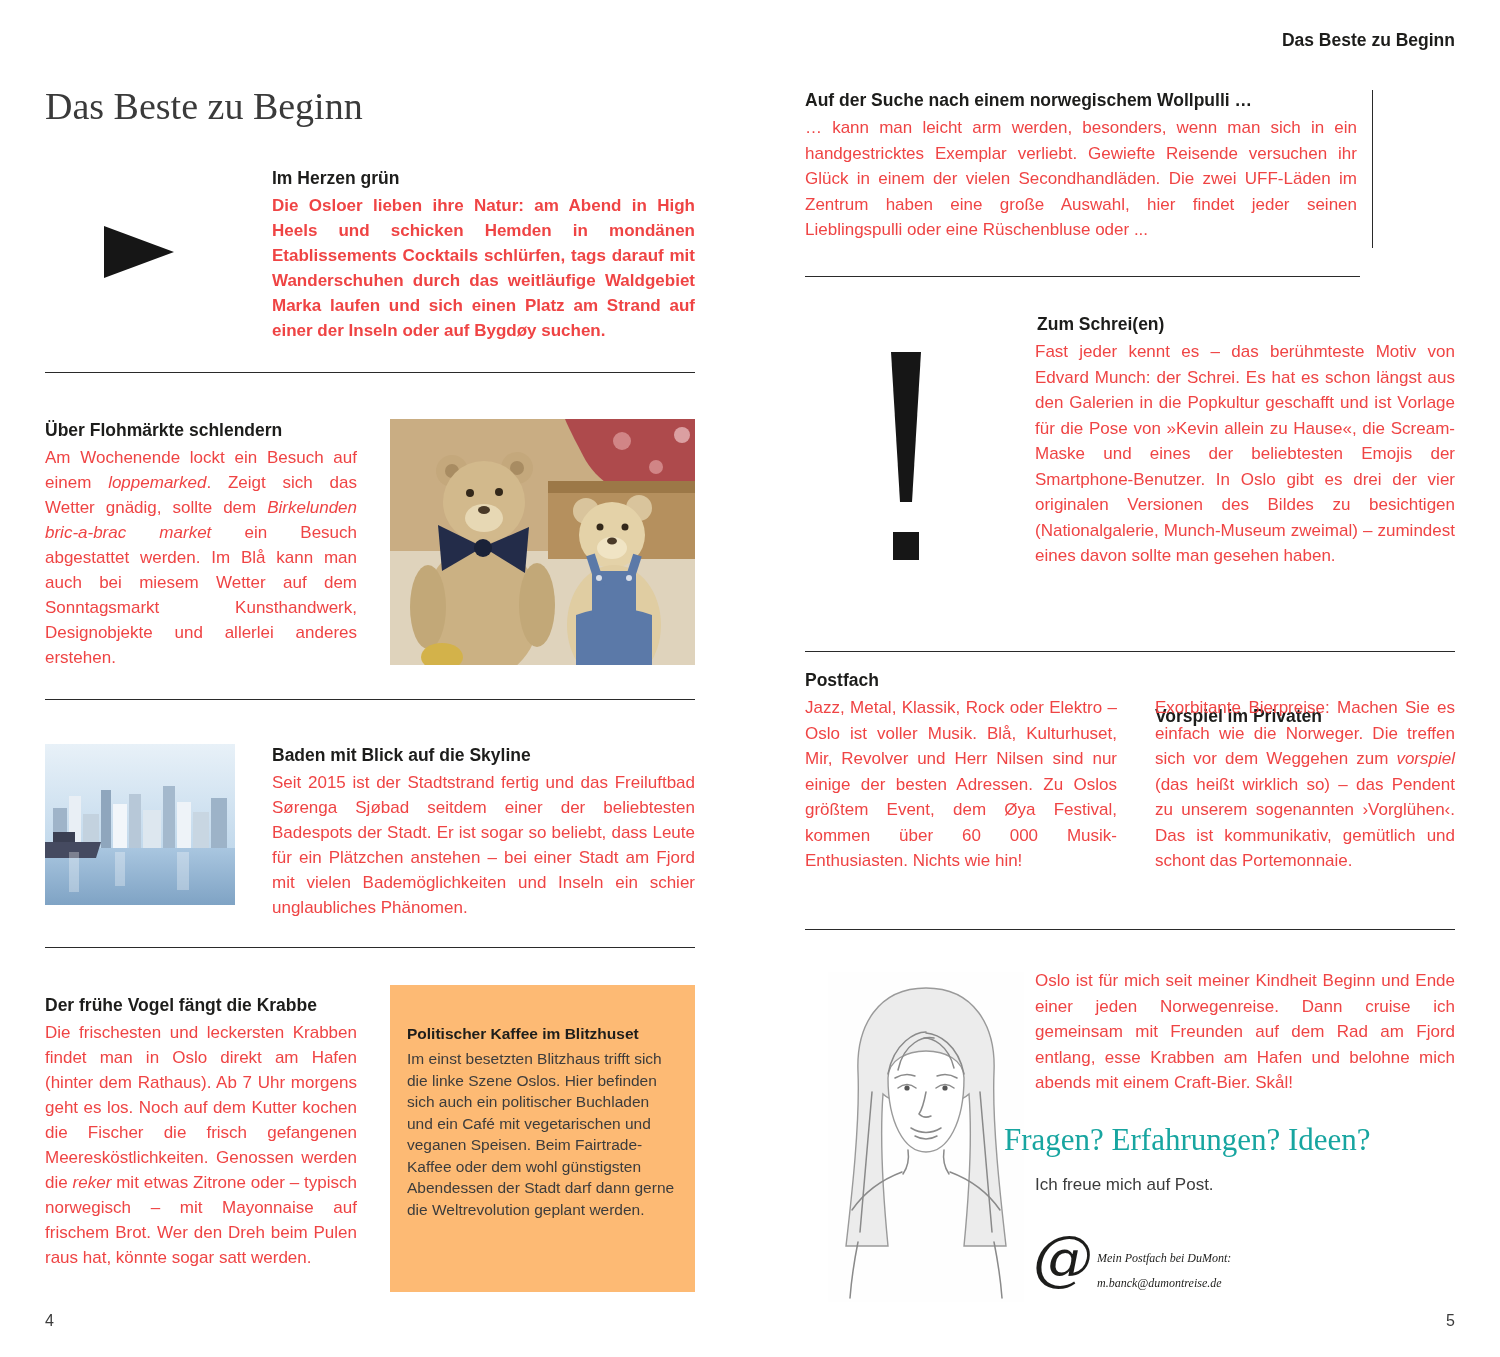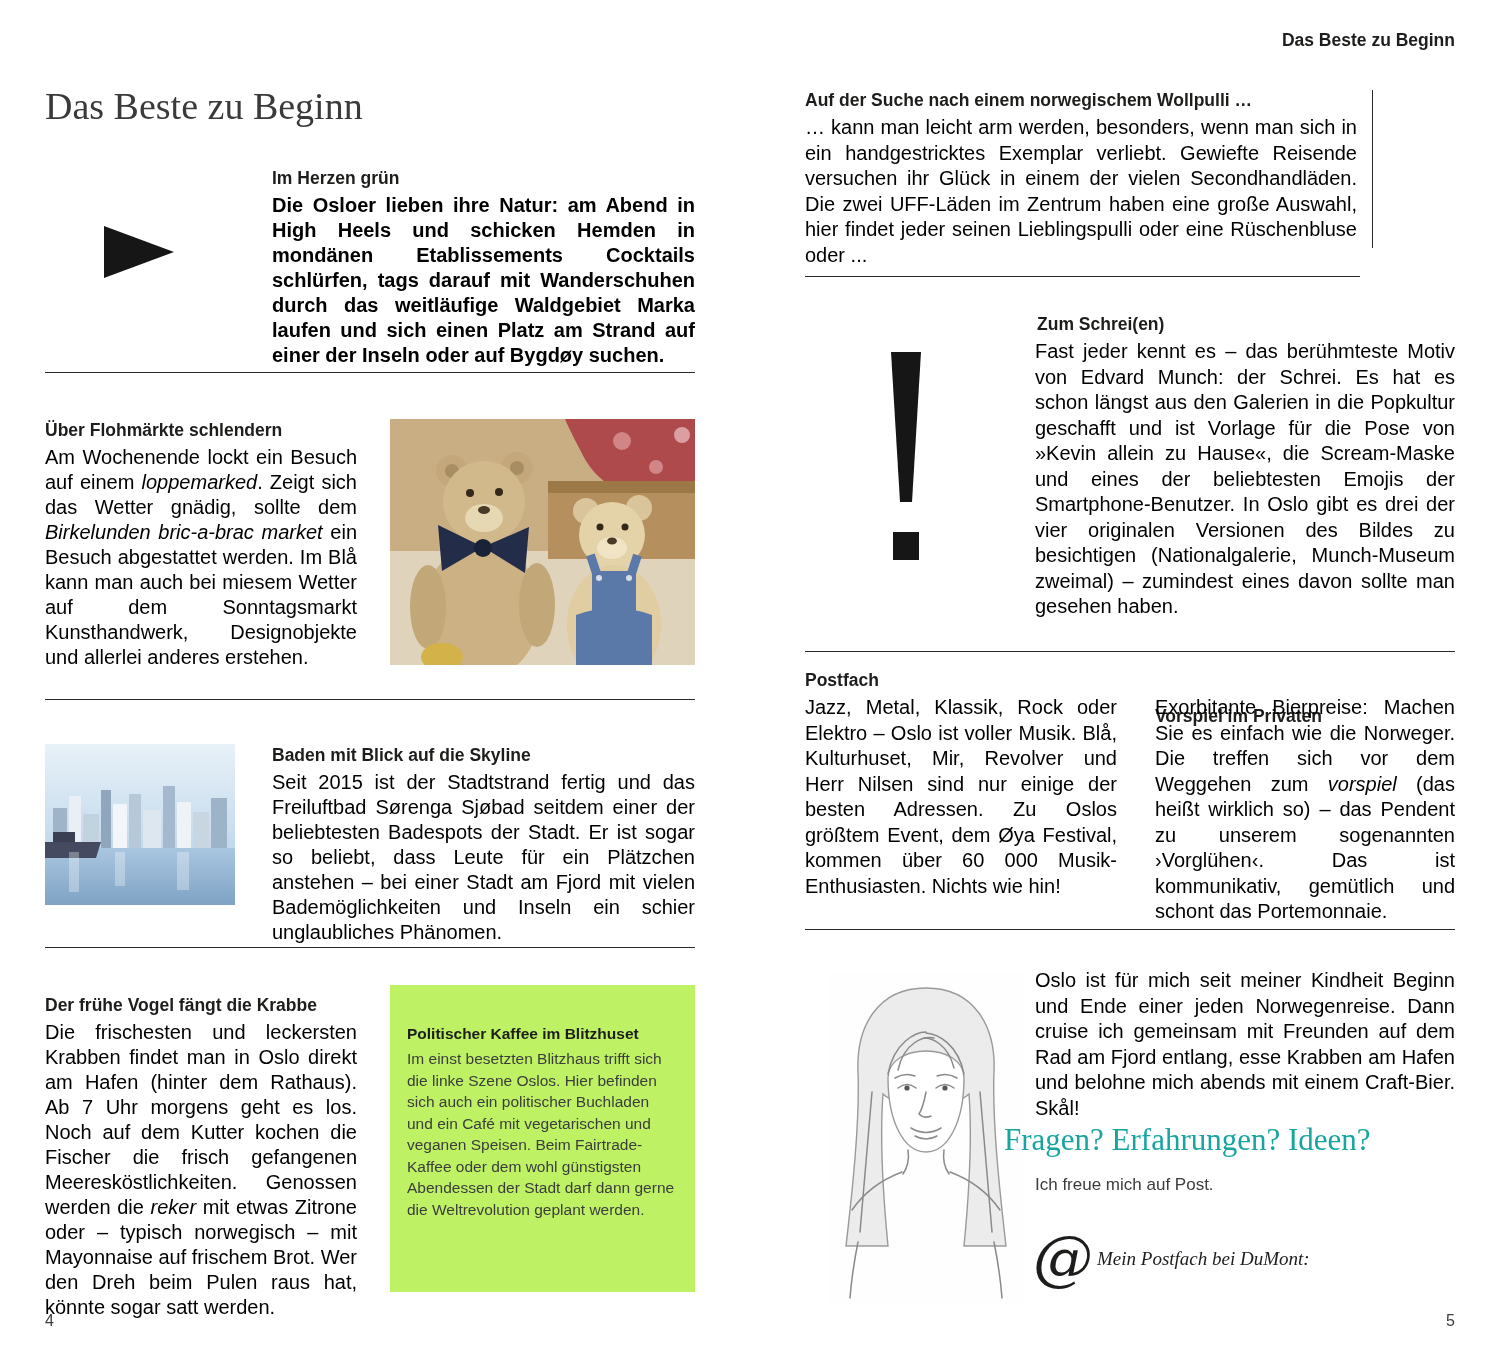--- a/index.html
+++ b/index.html
@@ -3,39 +3,39 @@
 <meta charset="utf-8">
 <style>
   * { margin:0; padding:0; box-sizing:border-box; }
   html,body { background:#ffffff; }
   body { font-family:"Liberation Sans", sans-serif; color:#3c3c3c; }
   .spread { position:relative; width:1500px; height:1357px; background:#ffffff; overflow:hidden; }
   .abs { position:absolute; }
 
   .page-title { font-family:"Liberation Serif", serif; font-weight:400; font-size:38px; line-height:44px; color:#3a3a3a; }
   .sec-heading { font-size:17.5px; line-height:25px; font-weight:bold; color:#1d1d1b; }
-  .body-text { font-size:20px; line-height:25px; text-align:justify; color:#000000;
+  .body-text { font-size:17px; line-height:25px; text-align:justify; color:#ef4444;
                hyphens:auto; -webkit-hyphens:auto; }
   .body-text i { font-style:italic; }
   .rp .body-text { line-height:25.5px; }
 
   .rule { border-top:1px solid #2a2a2a; height:0; }
   .vrule { border-left:1px solid #2a2a2a; width:0; }
 
-  .info-box { background:#bef264; padding:38px 17px 0 17px; }
+  .info-box { background:#fdba74; padding:38px 17px 0 17px; }
   .info-box .box-heading { font-size:15.5px; line-height:21px; font-weight:bold; color:#1d1d1b; margin-bottom:4px; }
   .info-box .box-text { font-size:15.5px; line-height:21.5px; color:#3c3c3c; }
 
   .running-header { font-size:17.5px; font-weight:bold; color:#1d1d1b; text-align:right; }
   .page-num { font-size:16px; color:#3c3c3c; }
 
   .questions-heading { font-family:"Liberation Serif", serif; font-weight:400; font-size:31px; line-height:36px; color:#17a5a0; }
   .post-line { font-size:17px; line-height:25px; color:#3c3c3c; }
   .at-glyph { font-family:"DejaVu Serif", serif; font-style:italic; font-size:60px; line-height:60px; color:#1d1d1b; }
-  .contact { font-family:"Liberation Serif", serif; font-style:italic; font-size:19px; line-height:25px; color:#1d1d1b; }
+  .contact { font-family:"Liberation Serif", serif; font-style:italic; font-size:12px; line-height:25px; color:#1d1d1b; }
 
   .photo { display:block; }
   svg { display:block; }
 </style>
 </head>
 <body>
 
 <div class="spread">
 
   <div>
@@ -215,18 +215,19 @@
     <p class="abs body-text" style="left:1035px; top:968px; width:420px;">Oslo ist für mich seit meiner Kindheit Beginn und Ende einer jeden Norwegenreise. Dann cruise ich gemeinsam mit Freunden auf dem Rad am Fjord entlang, esse Krabben am Hafen und belohne mich abends mit einem Craft-Bier. Skål!</p>
 
     <h2 class="abs questions-heading" style="left:1004px; top:1122px; width:430px;">Fragen? Erfahrungen? Ideen?</h2>
 
     <p class="abs post-line" style="left:1035px; top:1172px; width:420px;">Ich freue mich auf Post.</p>
 
     <div class="abs at-glyph" style="left:1033px; top:1228px;">@</div>
 
     <div class="abs contact" style="left:1097px; top:1246px; width:360px;">
       <div>Mein Postfach bei DuMont:</div>
+      <div>m.banck@dumontreise.de</div>
     </div>
 
     <div class="abs page-num" style="left:1400px; top:1312px; width:55px; text-align:right;">5</div>
   </div>
 
 </div>
 
 </body></html>

